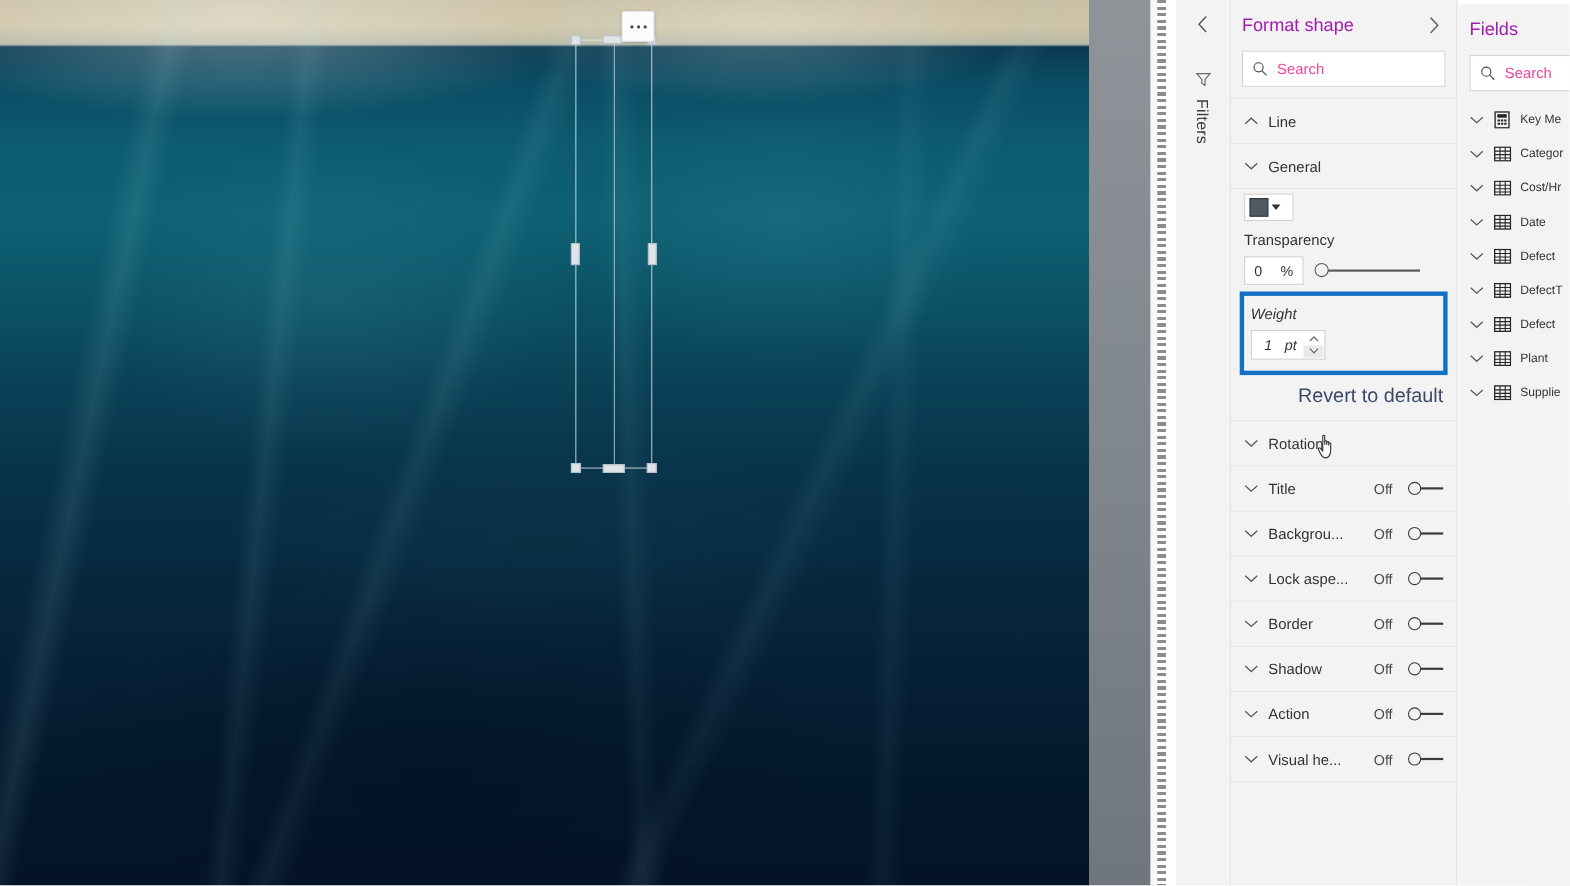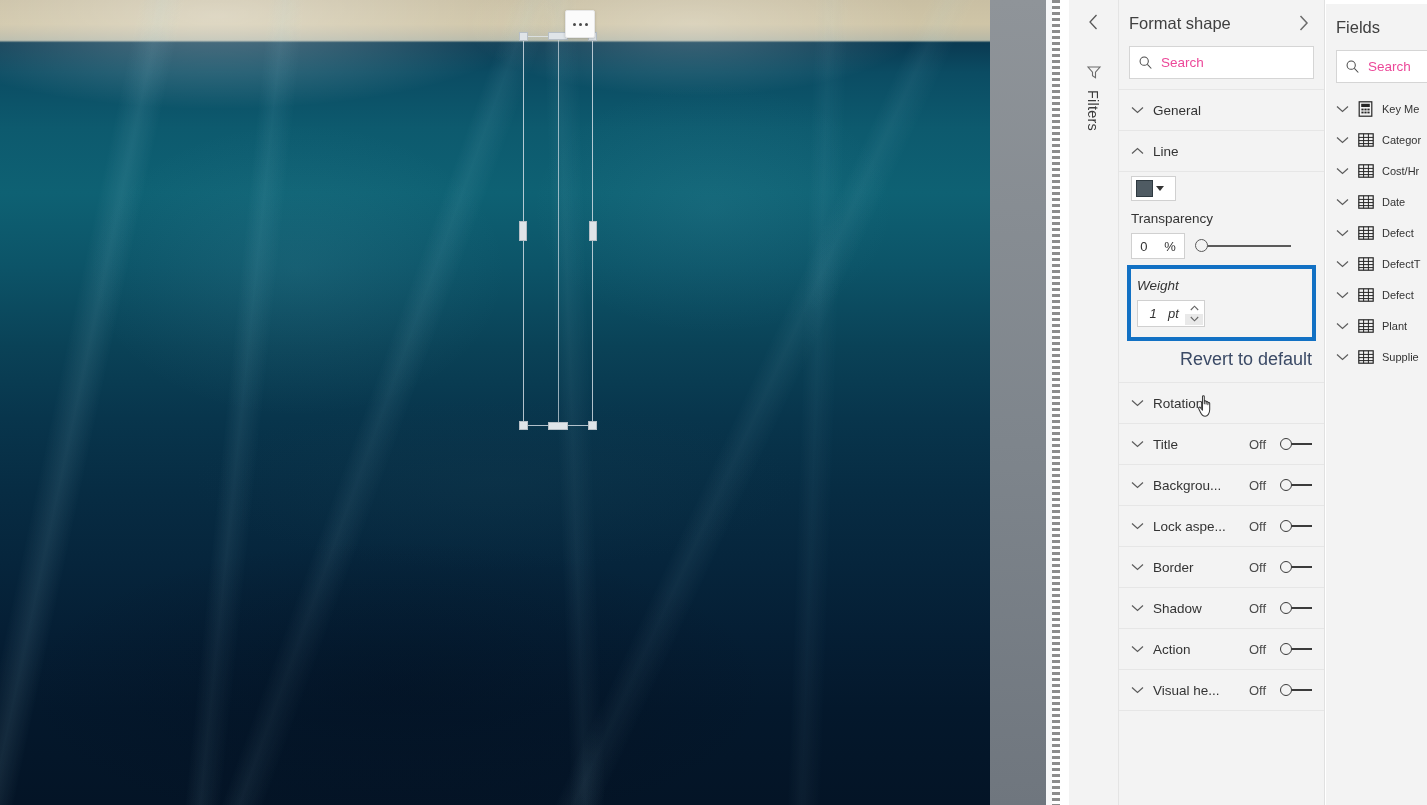--- a/index.html
+++ b/index.html
@@ -110,21 +110,21 @@
   
   .format-pane {
     position: absolute; left: 1119px; top: 0; width: 206px; height: 805px;
     background: #f3f3f3; border-right: 1px solid #e0e0e0;
     overflow: hidden;
   }
   .pane-header {
     position: relative; height: 46px; display: flex; align-items: center;
     padding: 0 8px 0 10px;
   }
-  .pane-title { font-size: 16.5px; color: #404040; flex: 1; }
+  .pane-title { font-size: 16.5px; color: #a21caf; flex: 1; }
   .pane-expand {
     width: 26px; height: 26px; border-radius: 50%;
     display:flex; align-items:center; justify-content:center; color:#6b6b6b;
   }
   .search-wrap { padding: 0 10px 10px 10px; }
   .search-box {
     height: 33px; background: #ffffff; border: 1px solid #d5d5d5;
     display: flex; align-items: center; padding: 0 8px; gap: 8px;
   }
   .search-box .mag { color: #4a4a4a; display:flex; }
@@ -277,33 +277,33 @@
             <path d="M10 10 L14.2 14.4" stroke="currentColor" stroke-width="1.1" fill="none"></path>
           </svg>
         </span>
         <span class="search-txt">Search</span>
       </div>
     </div>
 
     <div class="sec-row">
       <span class="chev">
         <svg width="13" height="8" viewBox="0 0 13 8">
-            <path d="M1 1.5 L6.5 6.5 L12 1.5" fill="none" stroke="currentColor" stroke-width="1.2"></path>
+            <path d="M1 6.5 L6.5 1.5 L12 6.5" fill="none" stroke="currentColor" stroke-width="1.2"></path>
           </svg>
       </span>
-      <span class="sec-label">General</span>
+      <span class="sec-label">Line</span>
     </div>
 
     <div class="sec-row">
       <span class="chev">
         <svg width="13" height="8" viewBox="0 0 13 8">
-            <path d="M1 6.5 L6.5 1.5 L12 6.5" fill="none" stroke="currentColor" stroke-width="1.2"></path>
+            <path d="M1 1.5 L6.5 6.5 L12 1.5" fill="none" stroke="currentColor" stroke-width="1.2"></path>
           </svg>
       </span>
-      <span class="sec-label">Line</span>
+      <span class="sec-label">General</span>
     </div>
 
     <div class="line-body">
 
       <div class="color-swatch-btn">
         <span class="color-chip"></span>
         <span class="caret-dn"></span>
       </div>
 
       <div class="field-label">Transparency</div>

